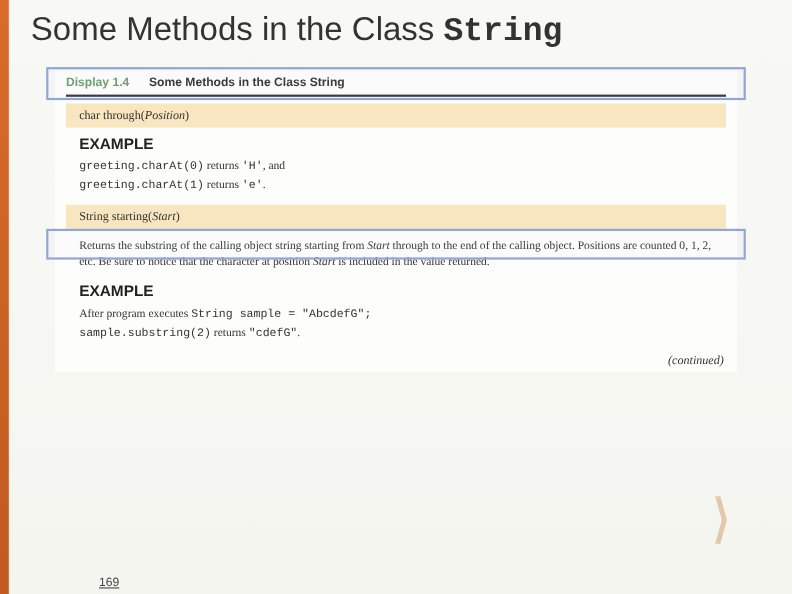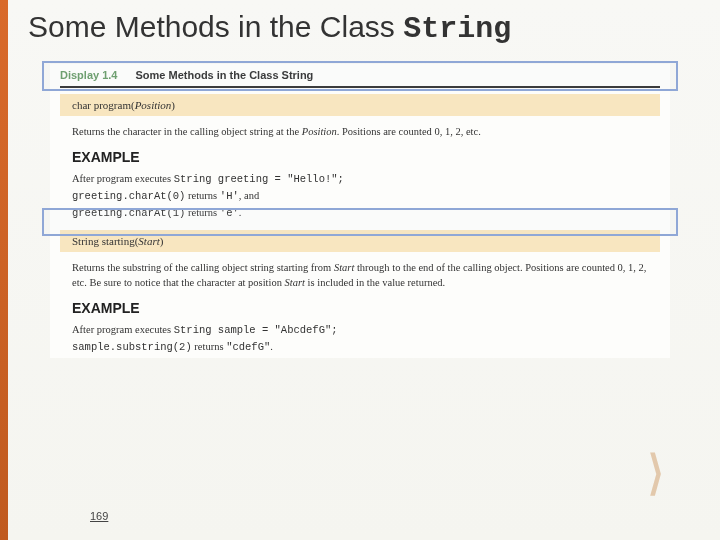--- a/index.html
+++ b/index.html
@@ -108,21 +108,21 @@
       bottom: 52px;
       color: #d4a574;
       opacity: 0.55;
       font-size: 30px;
       font-weight: bold;
       transform: scaleX(0.6) scaleY(1.4);
     }
     .page-num {
       position: absolute;
       left: 90px;
-      bottom: 18px;
+      bottom: 4px;
       font-size: 11px;
       color: #444;
       text-decoration: underline;
     }
   </style>
 </head>
 <body>
 
 <div class="left-bar"></div>
 
@@ -133,51 +133,48 @@
 <div class="content-frame">
 
   <div class="display-header">
     <span class="display-label">Display 1.4</span>
     <span class="display-title">Some Methods in the Class String</span>
   </div>
   <div class="rule-line"></div>
 
   <div class="method-sig">
     <span class="kw">char</span>
-    <span> </span><span>program(</span><span class="param">Position</span><span>)</span>
+    <span> </span><span>through(</span><span class="param">Position</span><span>)</span>
   </div>
 
-  <div class="desc">
-    <span>Returns the character in the calling object string at the </span><i>Position</i><span>. Positions are counted 0, 1, 2, etc.</span>
-  </div>
 
   <div class="example-label">EXAMPLE</div>
 
   <div class="code-block">
-    <div><span>After program executes </span><span class="mono">String greeting = "Hello!";</span></div>
     <div><span class="mono">greeting.charAt(0)</span><span>  returns </span><span class="mono">'H'</span><span>, and</span></div>
     <div><span class="mono">greeting.charAt(1)</span><span>  returns </span><span class="mono">'e'</span><span>.</span></div>
   </div>
 
   <div class="method-sig">
     <span class="kw">String</span>
     <span> </span><span>starting(</span><span class="param">Start</span><span>)</span>
   </div>
 
   <div class="desc">
     <span>Returns the substring of the calling object string starting from </span><i>Start</i><span> through to the end of the calling object. Positions are counted 0, 1, 2, etc. Be sure to notice that the character at position </span><i>Start</i><span> is included in the value returned.</span>
   </div>
 
   <div class="example-label">EXAMPLE</div>
 
   <div class="code-block">
     <div><span>After program executes </span><span class="mono">String sample = "AbcdefG";</span></div>
     <div><span class="mono">sample.substring(2)</span><span>  returns </span><span class="mono">"cdefG"</span><span>.</span></div>
   </div>
 
+  <div class="continued">(continued)</div>
 
 </div>
 
 <div class="highlight-box hb1"></div>
 <div class="highlight-box hb2"></div>
 
 <div class="chevron">❯</div>
 <div class="page-num">169</div>
 
 </body></html>

